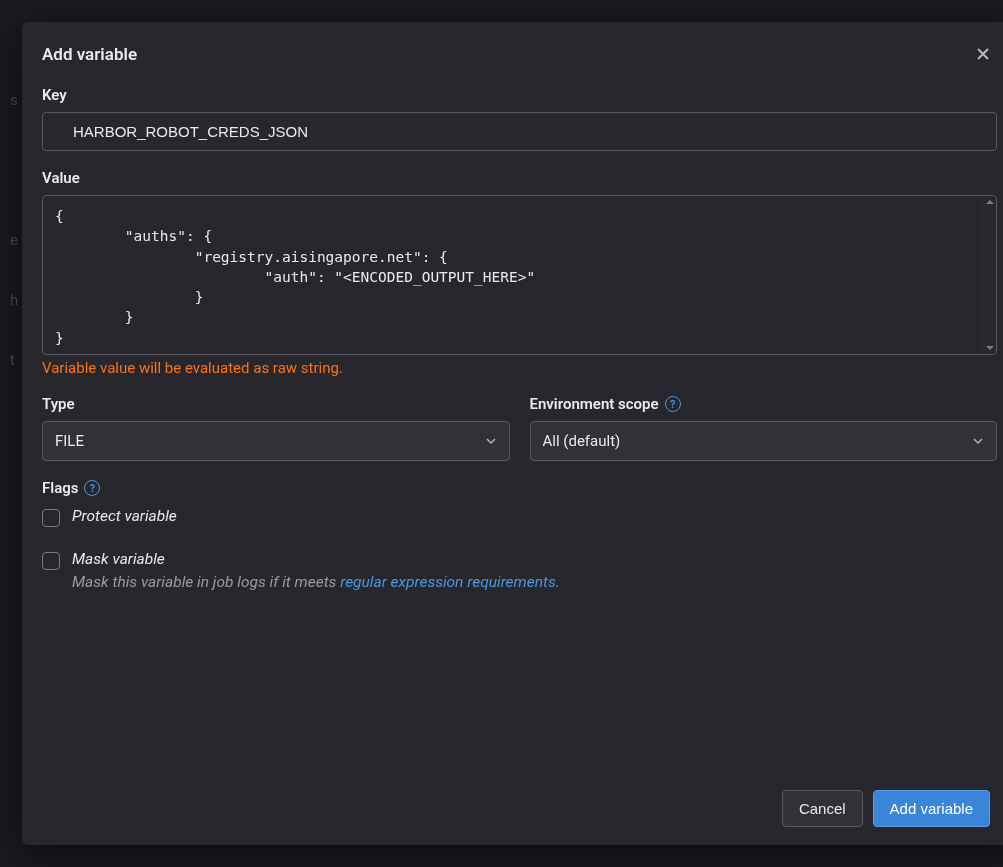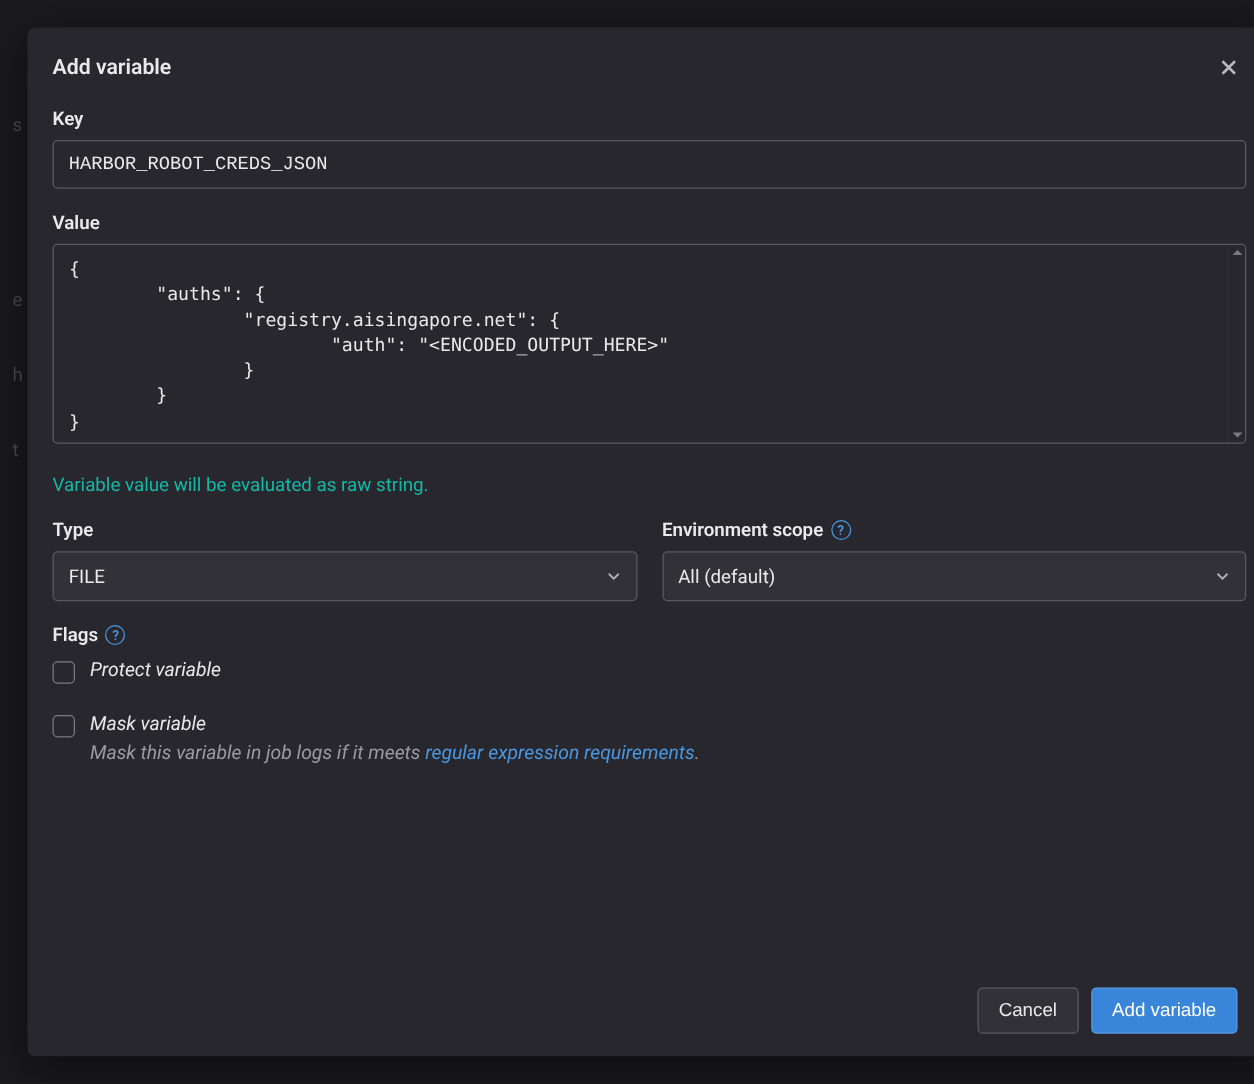--- a/index.html
+++ b/index.html
@@ -55,25 +55,24 @@
     margin-bottom: 8px;
     display: flex;
     align-items: center;
     gap: 6px;
   }
   .text-input {
     width: 100%;
     background: #28272d;
     border: 1px solid #5a5963;
     border-radius: 4px;
-    padding: 10px 12px;
+    padding: 10px 30px;
     font-size: 15px;
     color: #eaeaea;
     outline: none;
-    font-family: Liberation Mono, monospace;
   }
   .section { margin-bottom: 18px; }
 
   .textarea-wrap {
     position: relative;
     width: 100%;
     height: 160px;
     border: 1px solid #5a5963;
     border-radius: 4px;
     background: #28272d;
@@ -103,22 +102,22 @@
     content:"";
     position:absolute; left:50%; transform:translateX(-50%);
     width:0; height:0;
     border-left:4px solid transparent; border-right:4px solid transparent;
   }
   .scrollbar::before { top:4px; border-bottom:4px solid #7a7a82; }
   .scrollbar::after { bottom:4px; border-top:4px solid #7a7a82; }
 
   .hint {
     font-size: 15px;
-    color: #14b8a6;
-    margin-top: 24px;
+    color: #f97316;
+    margin-top: 4px;
   }
 
   .two-col {
     display: flex;
     gap: 20px;
   }
   .col { flex: 1; }
 
   .select {
     width: 100%;

